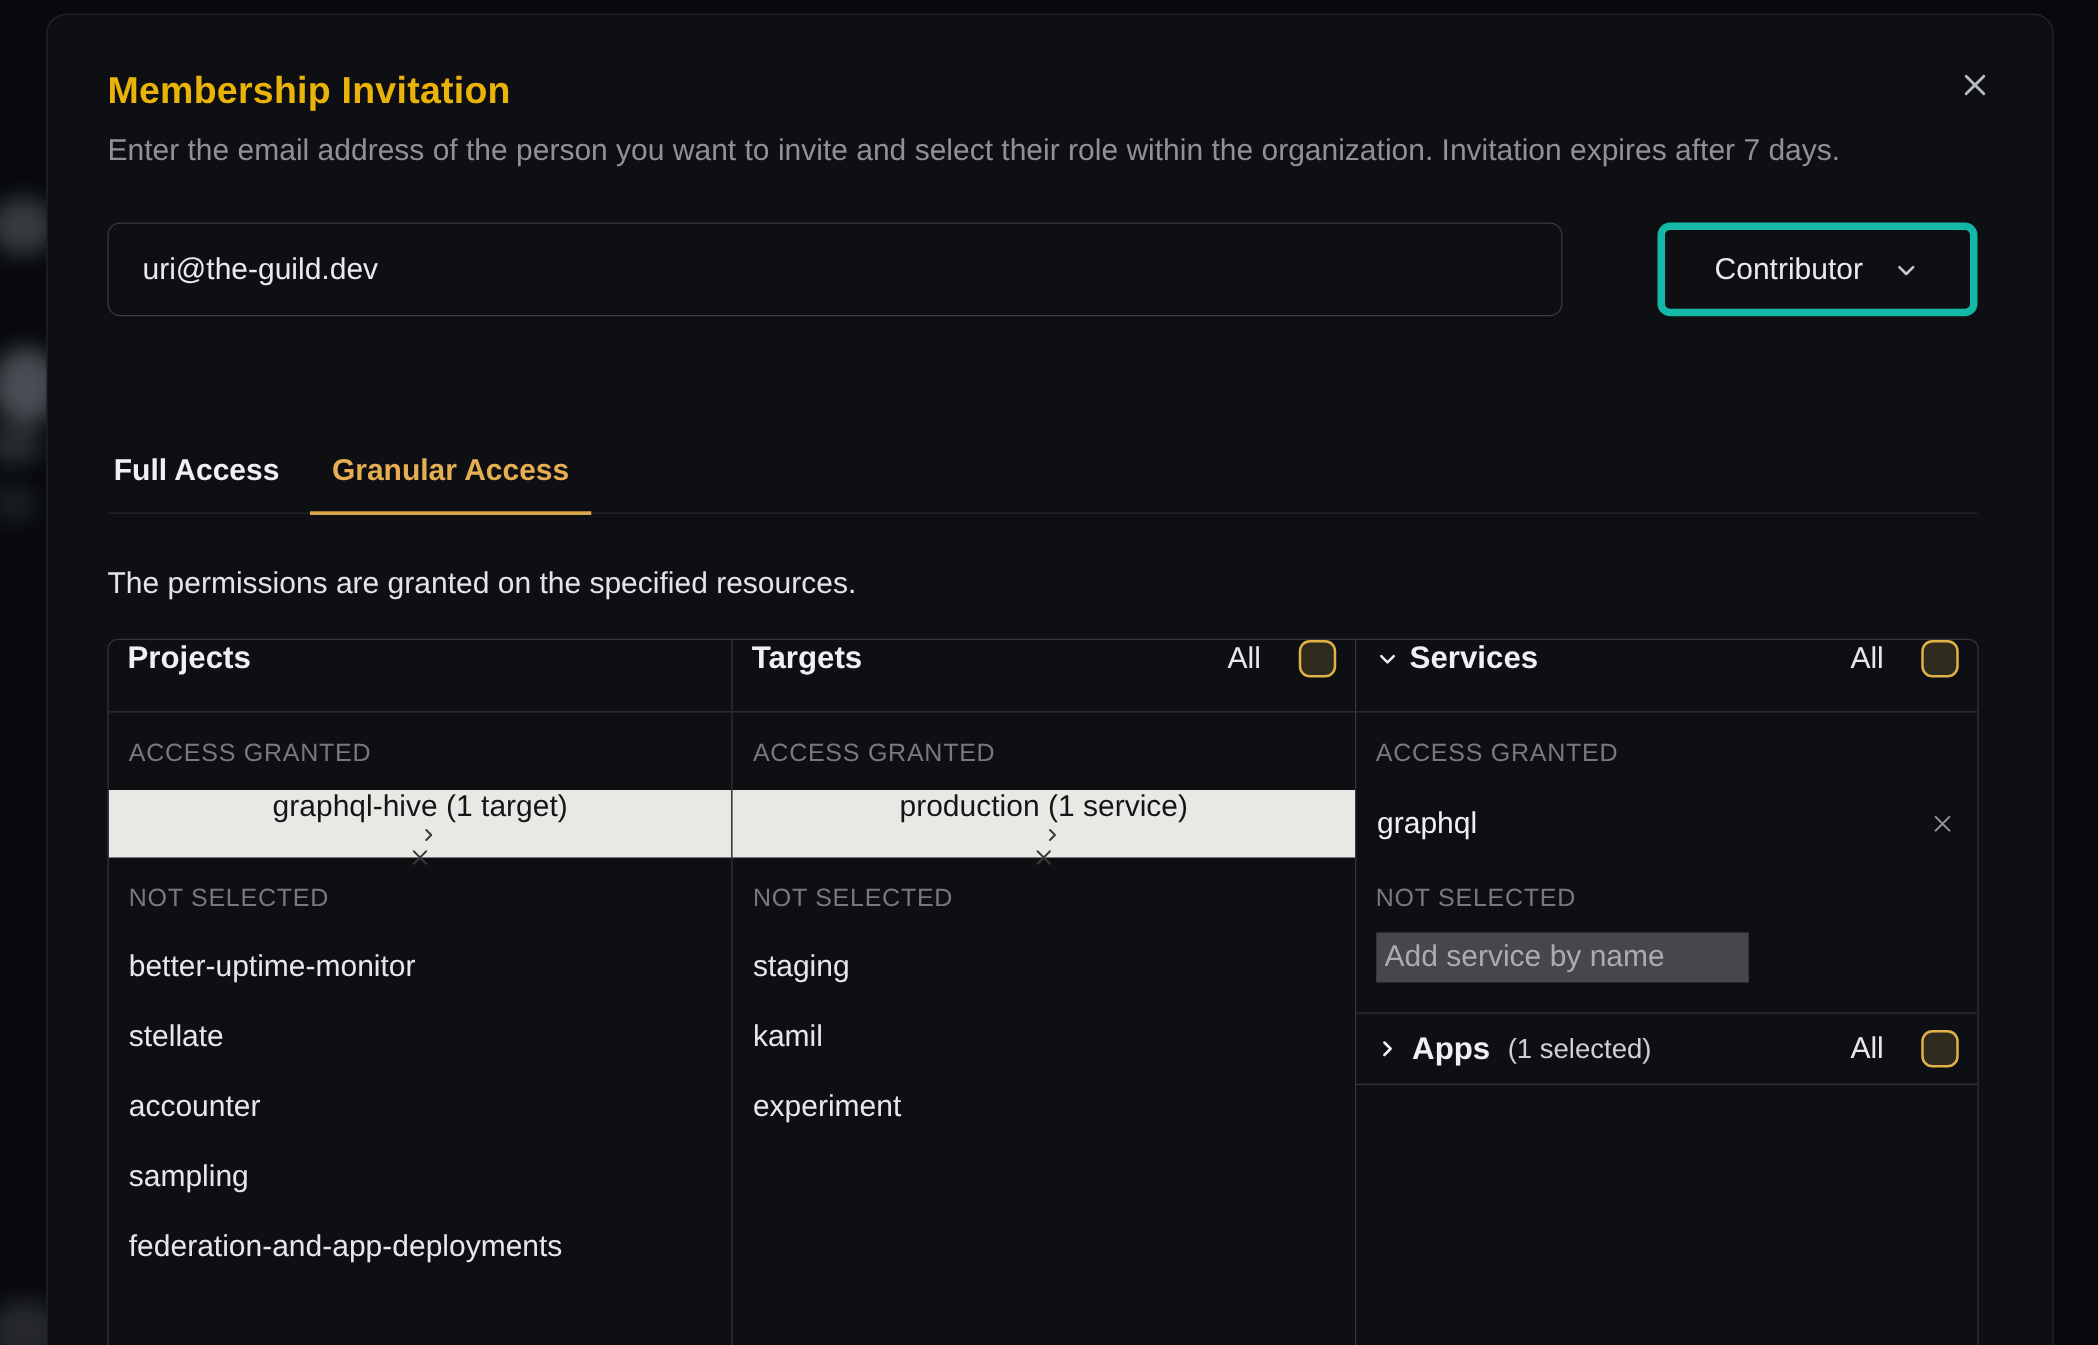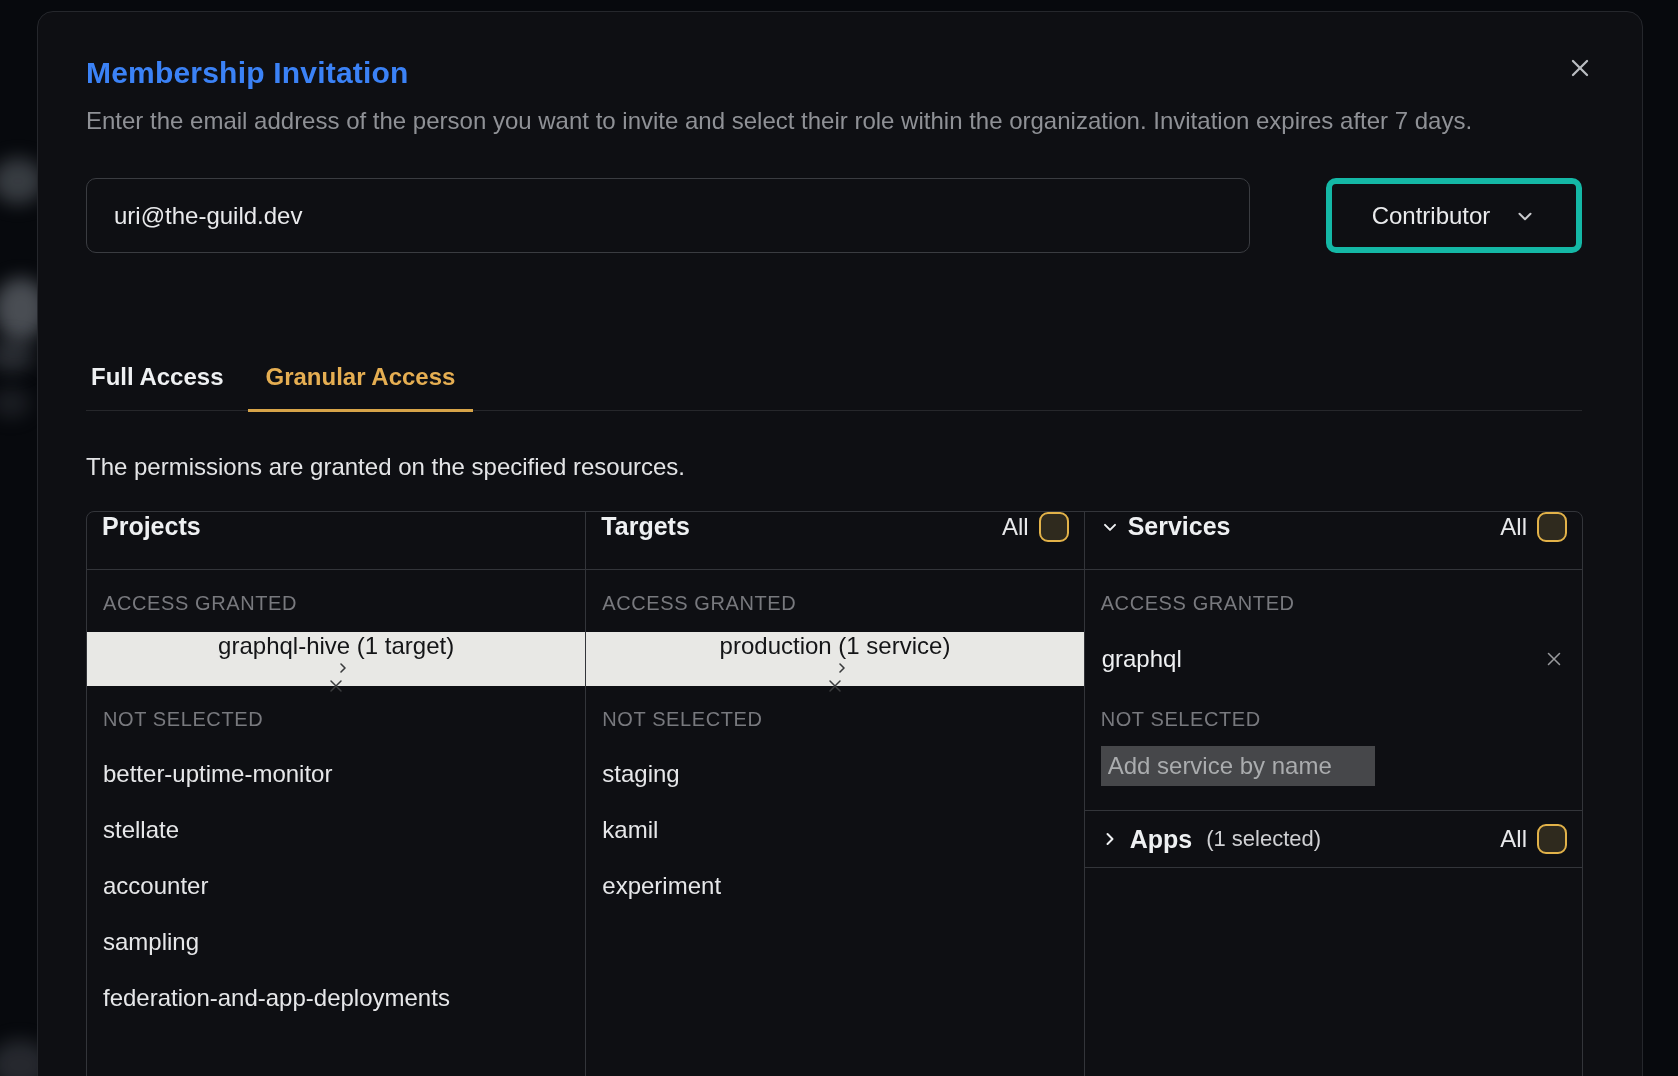--- a/index.html
+++ b/index.html
@@ -14,21 +14,21 @@
   .blob5 { left:-10px; top:1040px; width:60px; height:50px; background:rgba(130,136,146,.25); }
 
   .modal { position:absolute; left:37px; top:11px; width:1606px; height:1210px;
            background:#0e0f13; border:1px solid #25272c; border-radius:16px;
            padding:44px 60px 0 48px; color:#eceef0; }
 
   .close-btn { position:absolute; top:40px; right:46px; width:32px; height:32px;
                background:none; border:none; cursor:pointer; display:flex;
                align-items:center; justify-content:center; }
 
-  .title { font-size:30px; font-weight:700; color:#3b82f6; letter-spacing:.2px; }
+  .title { font-size:30px; font-weight:700; color:#eab308; letter-spacing:.2px; }
   .desc  { margin-top:12px; font-size:24px; line-height:38px; color:#8f9196; max-width:1500px; }
 
   .form-row { margin-top:38px; display:flex; gap:76px; }
   .email-input { flex:1; height:75px; background:transparent; border:1px solid #3a3c41;
                  border-radius:10px; color:#e9eaec; font-size:24px; padding:0 27px;
                  font-family:"Liberation Sans", sans-serif; outline:none; }
   .role-select { width:256px; height:75px; border:6px solid #14b8a6; border-radius:10px;
                  background:transparent; color:#e9eaec; font-size:24px; display:flex;
                  align-items:center; justify-content:center; gap:24px; cursor:pointer; }
 
@@ -41,42 +41,42 @@
   .note { margin-top:42px; font-size:24px; color:#e3e4e6; }
 
   .panel { margin-top:30px; width:1497px; border:1px solid #33353a;
            border-radius:8px 8px 0 0; display:grid; grid-template-columns:1fr 1fr 1fr;
            height:660px; overflow:hidden; }
   .col { min-width:0; }
   .col + .col { border-left:1px solid #33353a; }
   .col-header { height:58px; border-bottom:1px solid #33353a; display:flex;
                 align-items:flex-start; justify-content:space-between; padding:0 15px; }
   .col-title { font-size:25px; font-weight:700; color:#eef0f2; display:flex; align-items:center; gap:8px; }
-  .all-wrap { display:flex; align-items:center; gap:10px; font-size:24px; color:#e7e8ea; }
+  .all-wrap { display:flex; align-items:center; gap:30px; font-size:24px; color:#e7e8ea; }
   .checkbox { width:30px; height:30px; border:2px solid var(--checkbox_border,#e2b249);
               border-radius:9px; background:var(--checkbox_fill,#2f2a1e); cursor:pointer; }
 
   .section-label { margin:20px 0 0; padding:0 16px; font-size:20px; letter-spacing:.6px;
                    color:#78797e; line-height:26px; }
   .sel-row { margin-top:16px; height:54px; background:var(--selected_row,#e8e8e5);
              color:#141517; font-size:24px; display:flex; align-items:center;
              padding:0 17px; cursor:pointer;flex-direction:column; }
   .sel-row .name { white-space:nowrap; }
   .sel-row .chev { margin-left:14px; display:flex; align-items:center; }
   .sel-row .spacer, .svc-row .spacer { flex:1; }
   .row-x { background:none; border:none; cursor:pointer; display:flex; align-items:center; padding:0; }
 
   .svc-row { margin-top:16px; height:54px; display:flex; align-items:center;
              padding:0 17px; color:#eef0f2; font-size:24px; }
 
   .item-list { margin-top:14px; }
   .item { height:56px; display:flex; align-items:center; padding:0 16px;
           font-size:24px; color:#e6e7e9; cursor:pointer; white-space:nowrap; }
 
-  .add-input { margin:14px 0 0 16px; width:274px; height:40px; background:#46474a;
+  .add-input { margin:14px 0 0 16px; width:298px; height:40px; background:#46474a;
                border:none; color:#aaacae; font-size:24px; padding:0 7px;
                font-family:"Liberation Sans", sans-serif; outline:none; }
   .add-input::placeholder { color:#aaacae; opacity:1; }
 
   .apps-row { margin-top:24px; height:58px; border-top:1px solid #33353a;
               border-bottom:1px solid #33353a; display:flex; align-items:center;
               justify-content:space-between; padding:0 15px; cursor:pointer; }
   .apps-left { display:flex; align-items:center; gap:10px; }
   .apps-title { font-size:25px; font-weight:700; color:#eef0f2; }
   .apps-count { font-size:22px; color:#cfd0d3; margin-left:4px; }

